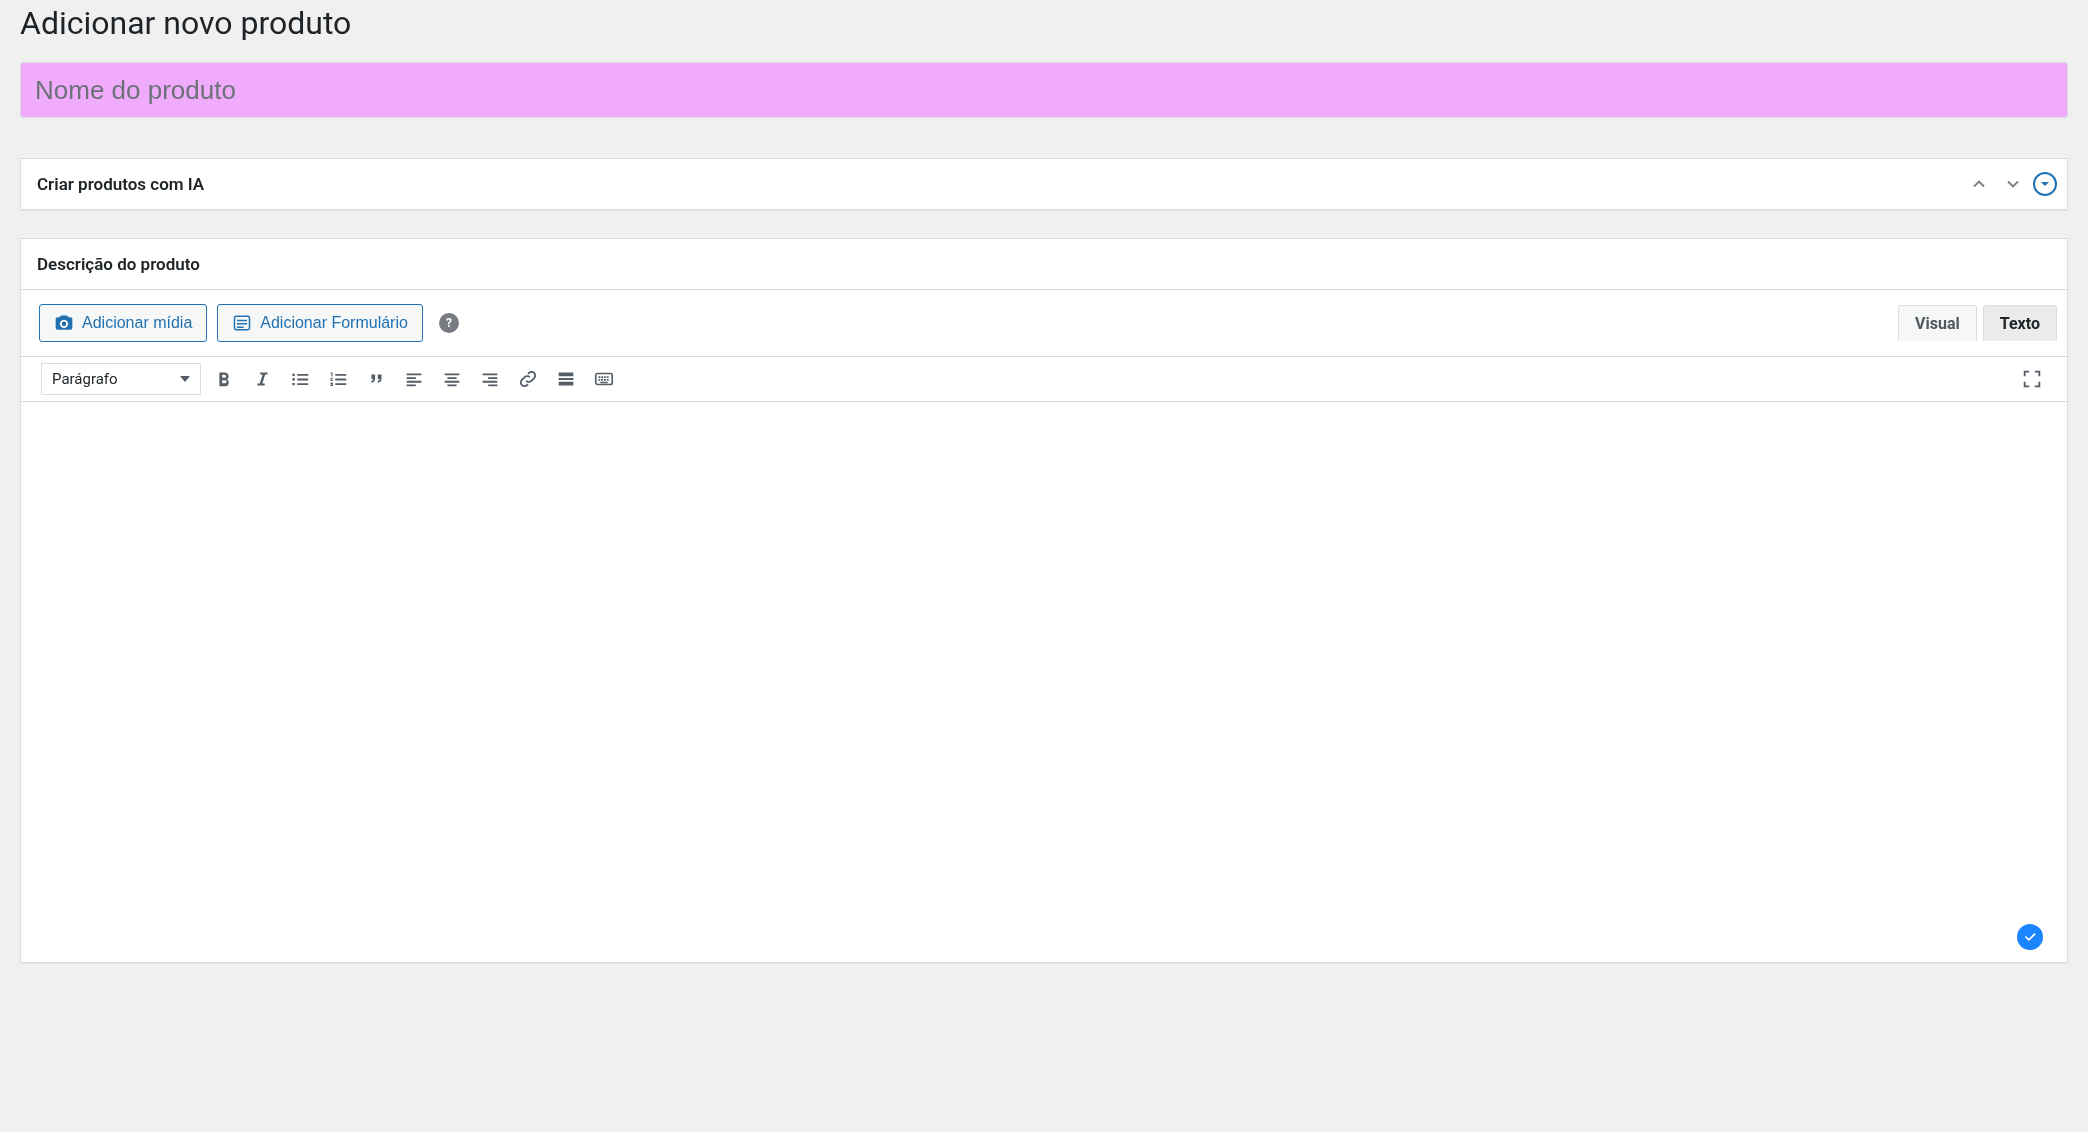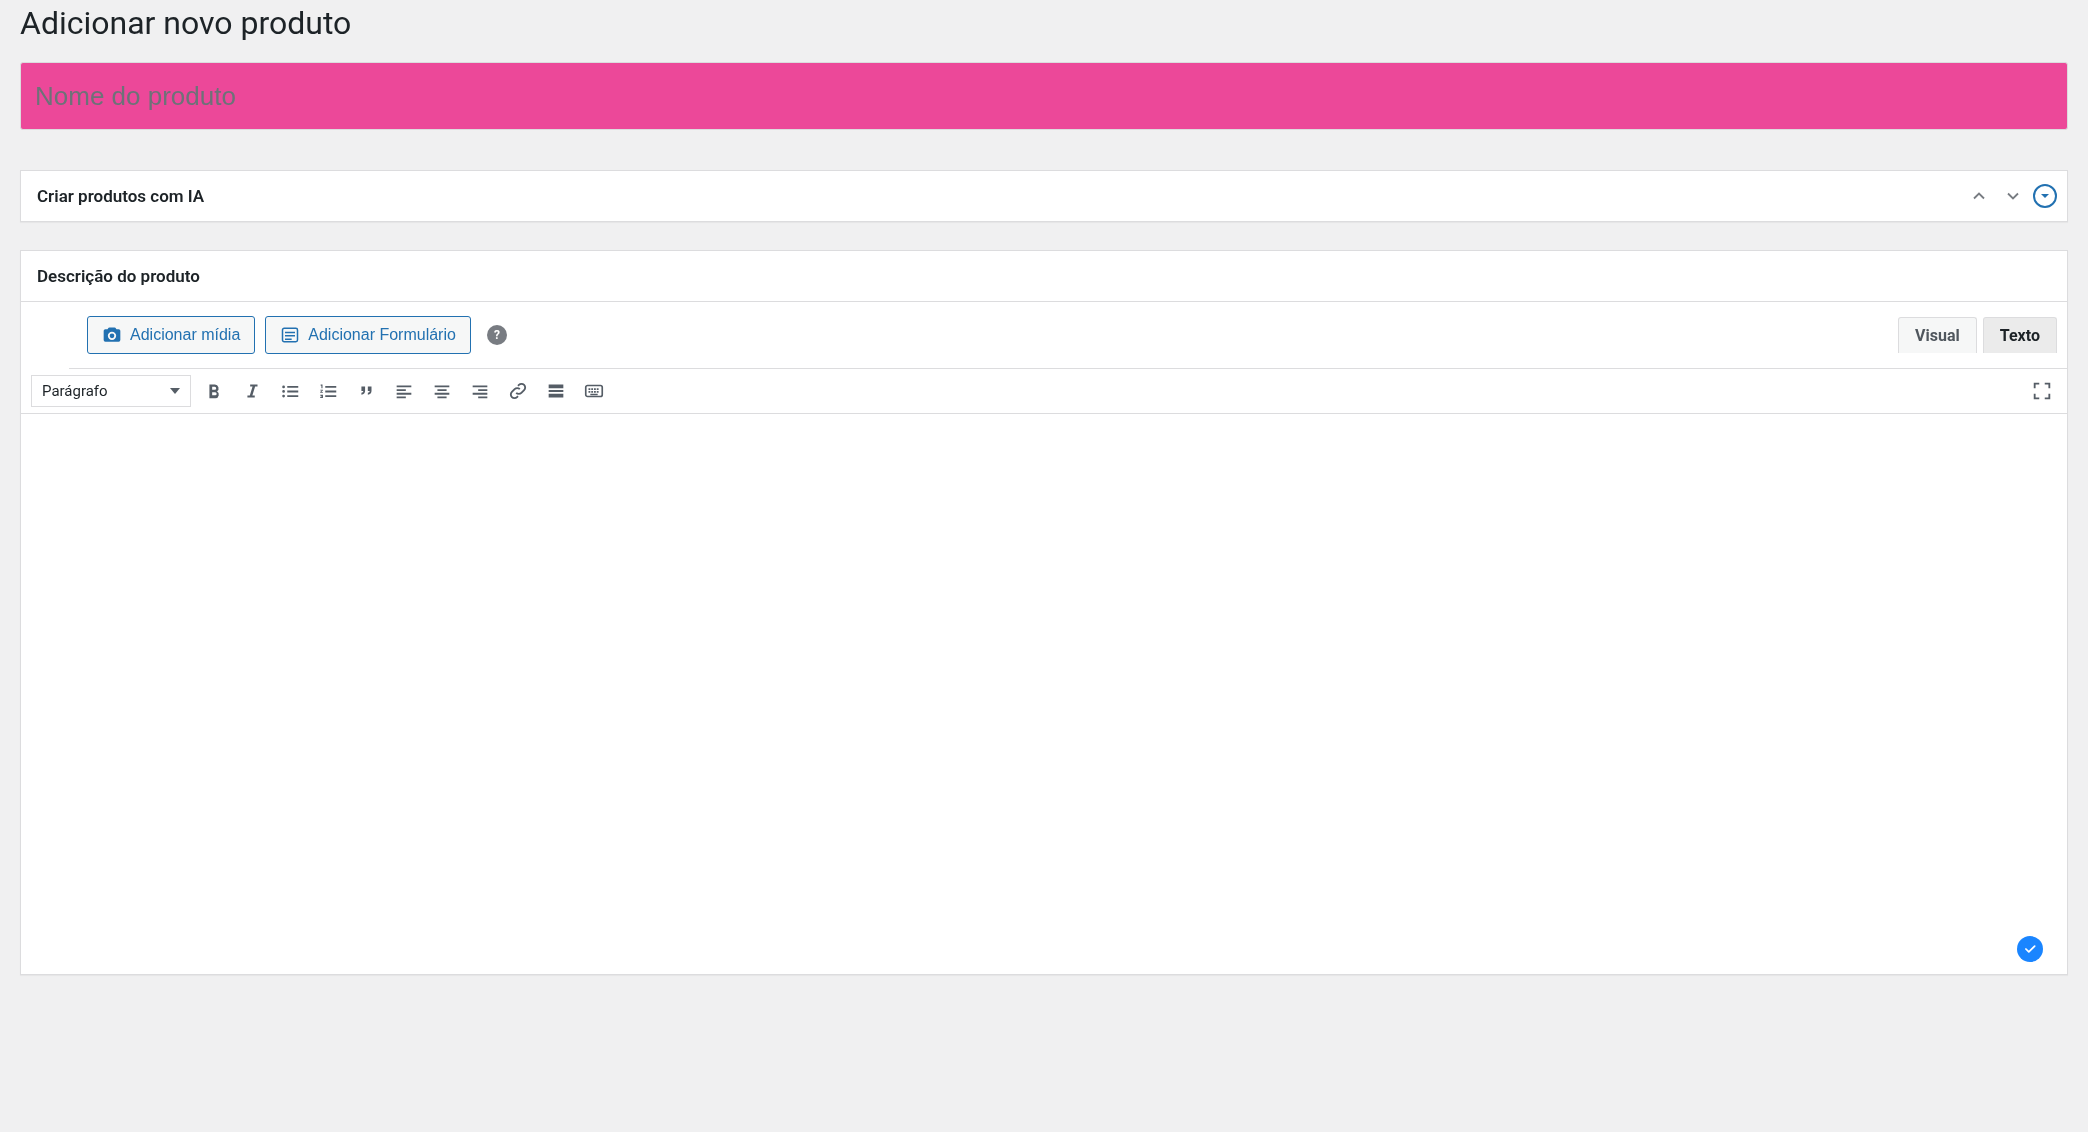--- a/index.html
+++ b/index.html
@@ -15,27 +15,27 @@
     font-size: 32px;
     font-weight: 400;
     color: #1d2327;
     padding: 4px 0 20px 0;
   }
   .title-input-wrap {
     margin-bottom: 40px;
   }
   .title-input {
     width: 100%;
-    height: 68px;
+    height: 56px;
     border: 1px solid #dcdcde;
     border-radius: 3px;
     padding: 0 14px;
     font-size: 26px;
     color: #1d2327;
-    background: #ec4899;
+    background: #f0abfc;
     outline: none;
   }
   .title-input::placeholder { color: #6d7278; }
 
   .postbox {
     background: #fff;
     border: 1px solid #dcdcde;
     box-shadow: 0 1px 1px rgba(0,0,0,.04);
     margin-bottom: 28px;
   }
@@ -86,21 +86,20 @@
   .desc-header {
     height: 51px;
     border-bottom: none;
   }
   .media-row {
     display: flex;
     align-items: center;
     justify-content: space-between;
     padding: 14px 10px 14px 18px;
     border-bottom: 1px solid #dcdcde;
-    margin-left: 48px;
   }
   .media-left {
     display: flex;
     align-items: center;
     gap: 10px;
   }
   .wp-btn {
     display: inline-flex;
     align-items: center;
     gap: 8px;
@@ -146,21 +145,21 @@
   }
   .editor-tab.active {
     background: #ebebeb;
     color: #1d2327;
   }
 
   .toolbar-row {
     display: flex;
     align-items: center;
     justify-content: space-between;
-    padding: 6px 10px;
+    padding: 6px 20px;
     background: #fff;
     border-bottom: 1px solid #dcdcde;
   }
   .toolbar-left {
     display: flex;
     align-items: center;
     gap: 8px;
   }
   .format-select {
     border: 1px solid #dcdcde;

